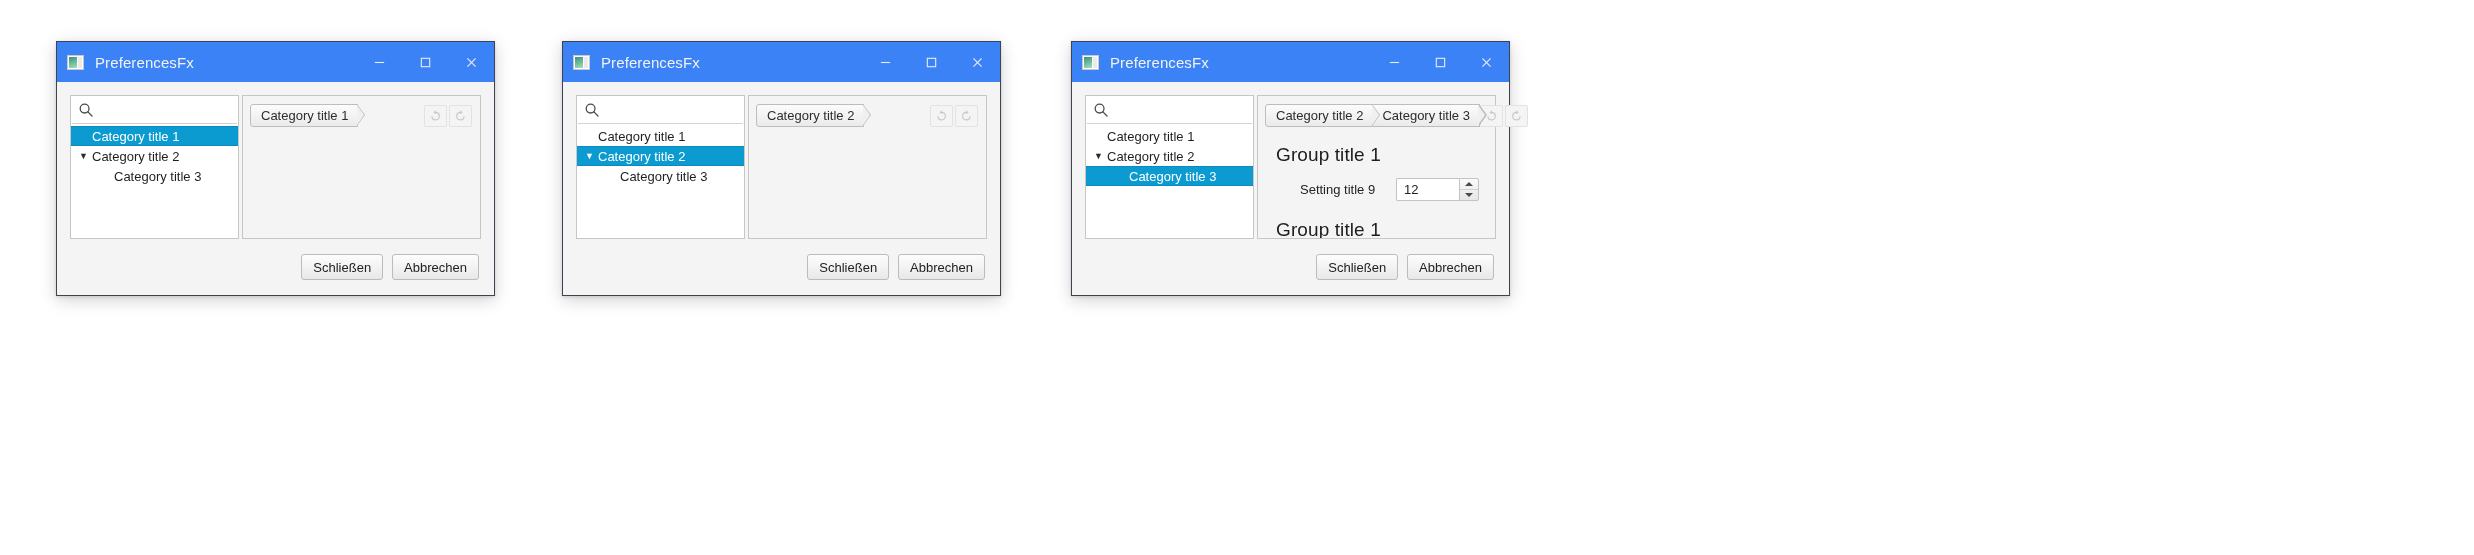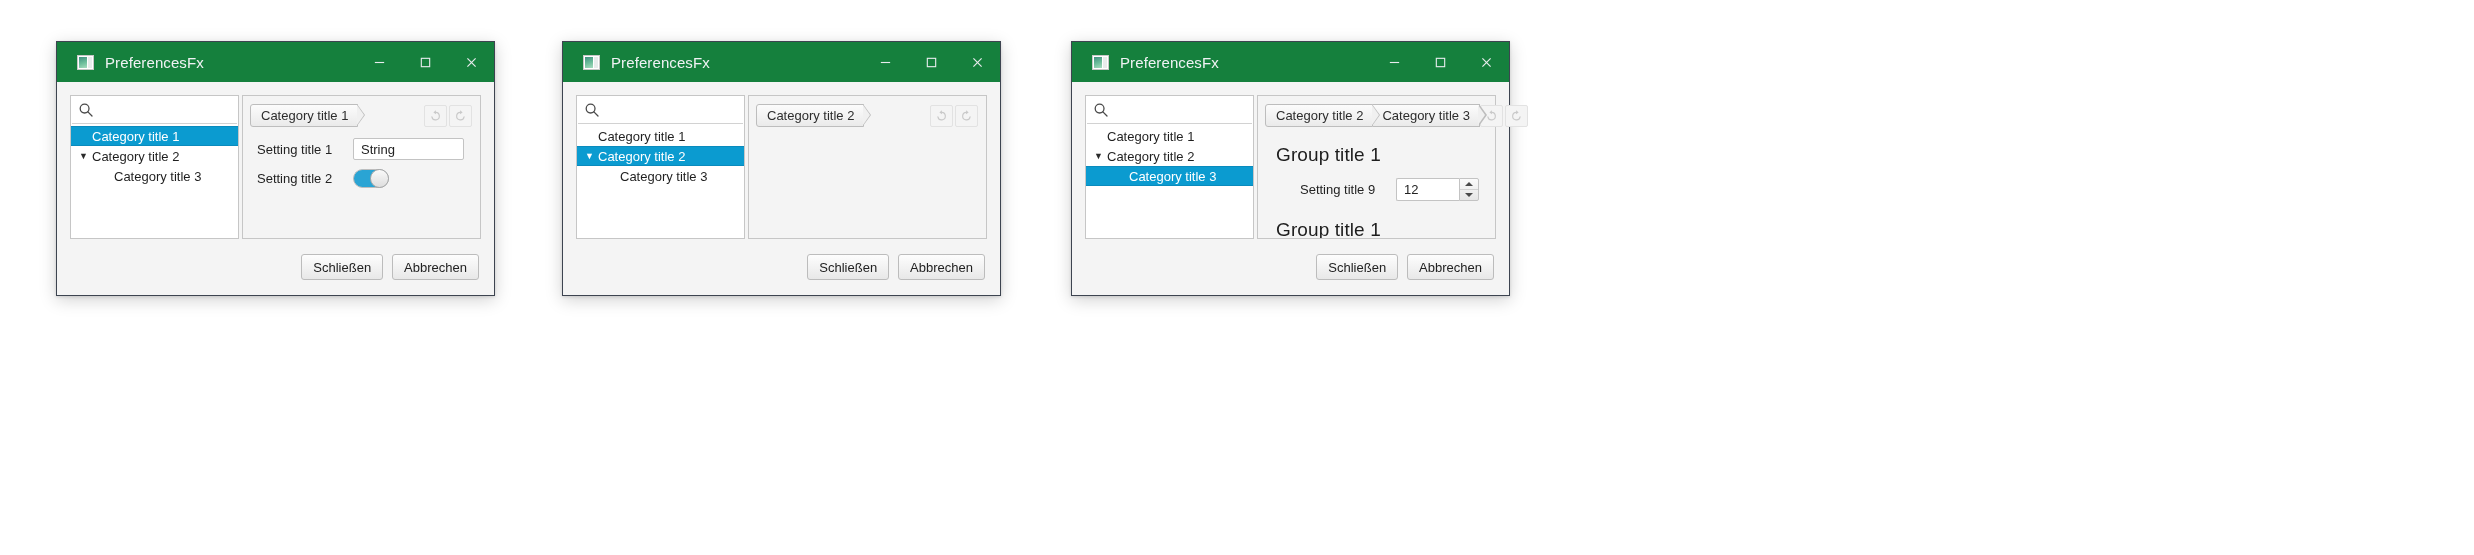--- a/index.html
+++ b/index.html
@@ -20,25 +20,25 @@
   .window {
     position: absolute;
     background: #f4f4f4;
     border: 1px solid #3d4450;
     box-shadow: 0 4px 16px rgba(0,0,0,0.18), 0 1px 3px rgba(0,0,0,0.12);
     display: flex;
     flex-direction: column;
   }
   .titlebar {
     height: 40px;
-    background: #15803d;
-    display: flex;
-    align-items: center;
-    flex: none;
-    padding-left: 20px;
+    background: #3b82f6;
+    display: flex;
+    align-items: center;
+    flex: none;
+    padding-left: 10px;
     user-select: none;
   }
   .app-icon {
     width: 17px; height: 15px;
     background: #ffffff;
     border: 1px solid #c8c8c8;
     position: relative;
     flex: none;
     margin-right: 11px;
   }
@@ -429,34 +429,20 @@
                   <svg width="13" height="13" viewBox="0 0 16 16">
                     <path d="M8 4.2 A4.6 4.6 0 1 1 3.6 9.6" fill="none" stroke="#c9c9c9" stroke-width="1.4" stroke-linecap="round"></path>
                     <path d="M8.4 1.6 L5.4 4.3 L8.6 6.4 Z" fill="#c9c9c9"></path>
                   </svg>
                 </div>
                 <div class="icon-btn">
                   <svg width="13" height="13" viewBox="0 0 16 16">
                     <path d="M8 4.2 A4.6 4.6 0 1 0 12.4 9.6" fill="none" stroke="#c9c9c9" stroke-width="1.4" stroke-linecap="round"></path>
                     <path d="M7.6 1.6 L10.6 4.3 L7.4 6.4 Z" fill="#c9c9c9"></path>
                   </svg>
-                </div>
-              </div>
-            </div>
-            <div class="form-area">
-              <div class="group-block">
-                <div class="setting-row">
-                  <div class="setting-label">Setting title 1</div>
-                  <div class="text-field">String</div>
-                </div>
-                <div class="setting-row">
-                  <div class="setting-label">Setting title 2</div>
-                  <div class="toggle">
-                    <div class="knob"></div>
-                  </div>
                 </div>
               </div>
             </div>
           </div>
         </div>
       </div>
       <div class="footer">
         <div class="btn">Schließen</div>
         <div class="btn">Abbrechen</div>
       </div>

